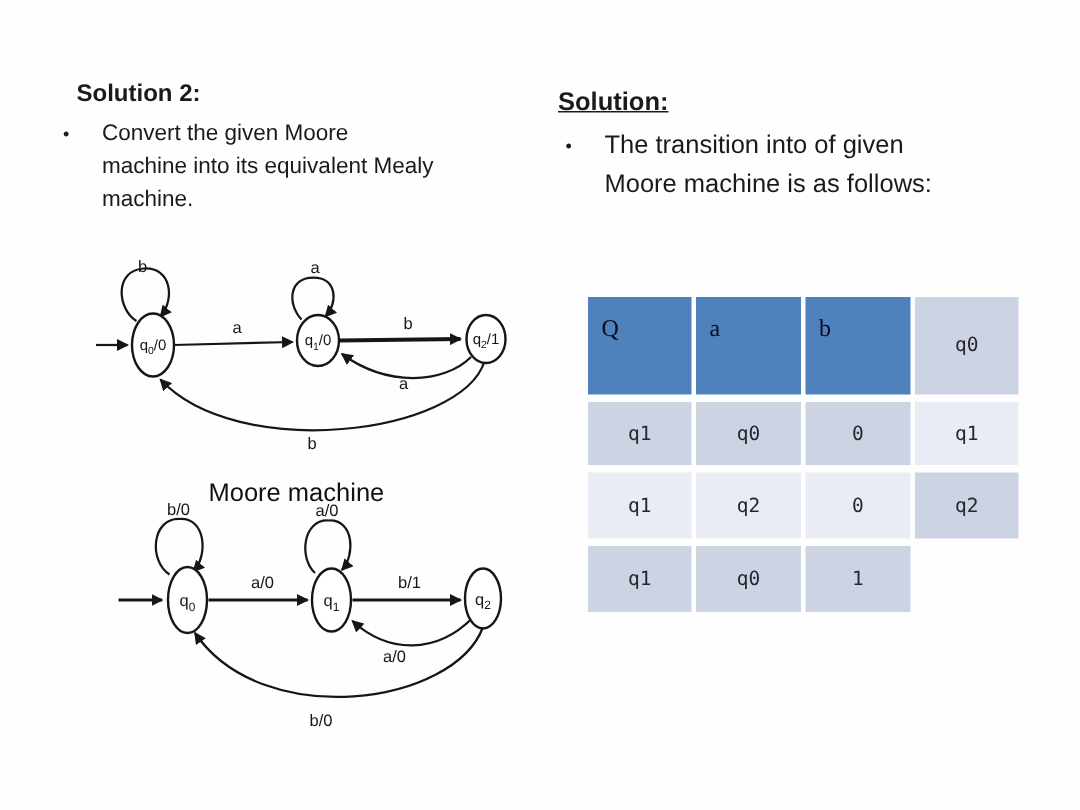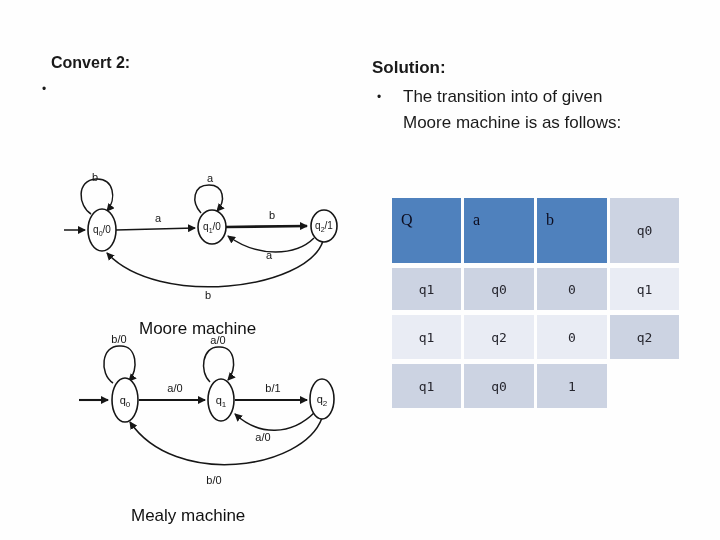--- a/index.html
+++ b/index.html
@@ -3,21 +3,21 @@
 <meta charset="utf-8">
 <style>
   html,body{margin:0;padding:0;background:#ffffff;}
   .slide{
     position:relative;width:720px;height:540px;background:#fefefe;overflow:hidden;
     font-family:"Liberation Sans",sans-serif;color:#1a1a1a;
   }
   
   .heading{position:absolute;font-weight:bold;}
   .heading-left{left:51px;top:54px;font-size:16px;}
-  .heading-right{left:372px;top:58px;font-size:17px;}
+  .heading-right{left:372px;top:58px;font-size:17px;text-decoration:underline;}
   .bullet-row{position:absolute;display:flex;}
   .bullet-left{left:42px;top:78px;width:248px;font-size:15px;line-height:22px;}
   .bullet-right{left:377px;top:84px;width:268px;font-size:17px;line-height:26px;}
   .dot{width:26px;flex:0 0 26px;font-size:12px;line-height:inherit;}
   .btext{flex:1;}
   
   .caption{position:absolute;font-size:17px;color:#111;}
   .caption-moore{left:139px;top:291px;margin-top:28px;}
   .caption-mealy{left:131px;top:506px;}
   
@@ -48,23 +48,24 @@
     font-family:"DejaVu Sans Mono",monospace;font-size:13px;color:#26262e;
   }
   .row-dark{background:#ccd3e2;}
   .row-light{background:#e9ecf4;}
 </style>
 </head>
 <body>
 
 <div class="slide">
 
-  <div class="heading heading-left">Convert 2:</div>
+  <div class="heading heading-left">Solution 2:</div>
   <div class="bullet-row bullet-left">
     <span class="dot">•</span>
+    <span class="btext">Convert the given Moore machine into its equivalent Mealy machine.</span>
   </div>
 
   <div class="heading heading-right">Solution:</div>
   <div class="bullet-row bullet-right">
     <span class="dot">•</span>
     <span class="btext">The transition into of given Moore machine is as follows:</span>
   </div>
 
   <svg class="diagram-moore" width="312" height="150" viewBox="0 0 312 150">
     <defs>
@@ -129,21 +130,20 @@
     <path class="edge" d="M 247,88 C 228,140 100,158 55,92" marker-end="url(#arrY)"></path>
     <text class="elabel" x="139" y="154">b/0</text>
 
     <ellipse class="state" cx="50" cy="70" rx="13" ry="22"></ellipse>
     <text class="slabel slabel-lg" x="50" y="74"><tspan>q</tspan><tspan font-size="8" dy="3">0</tspan></text>
     <ellipse class="state" cx="146" cy="70" rx="13" ry="21"></ellipse>
     <text class="slabel slabel-lg" x="146" y="74"><tspan>q</tspan><tspan font-size="8" dy="3">1</tspan></text>
     <ellipse class="state" cx="247" cy="69" rx="12" ry="20"></ellipse>
     <text class="slabel slabel-lg" x="247" y="73"><tspan>q</tspan><tspan font-size="8" dy="3">2</tspan></text>
   </svg>
-  <div class="caption caption-mealy">Mealy machine</div>
 
   <div class="ttable">
     <div class="cell th">Q</div>
     <div class="cell th">a</div>
     <div class="cell th">b</div>
 
     <div class="cell td row-dark">q0</div>
     <div class="cell td row-dark">q1</div>
     <div class="cell td row-dark">q0</div>
     <div class="cell td row-dark">0</div>

